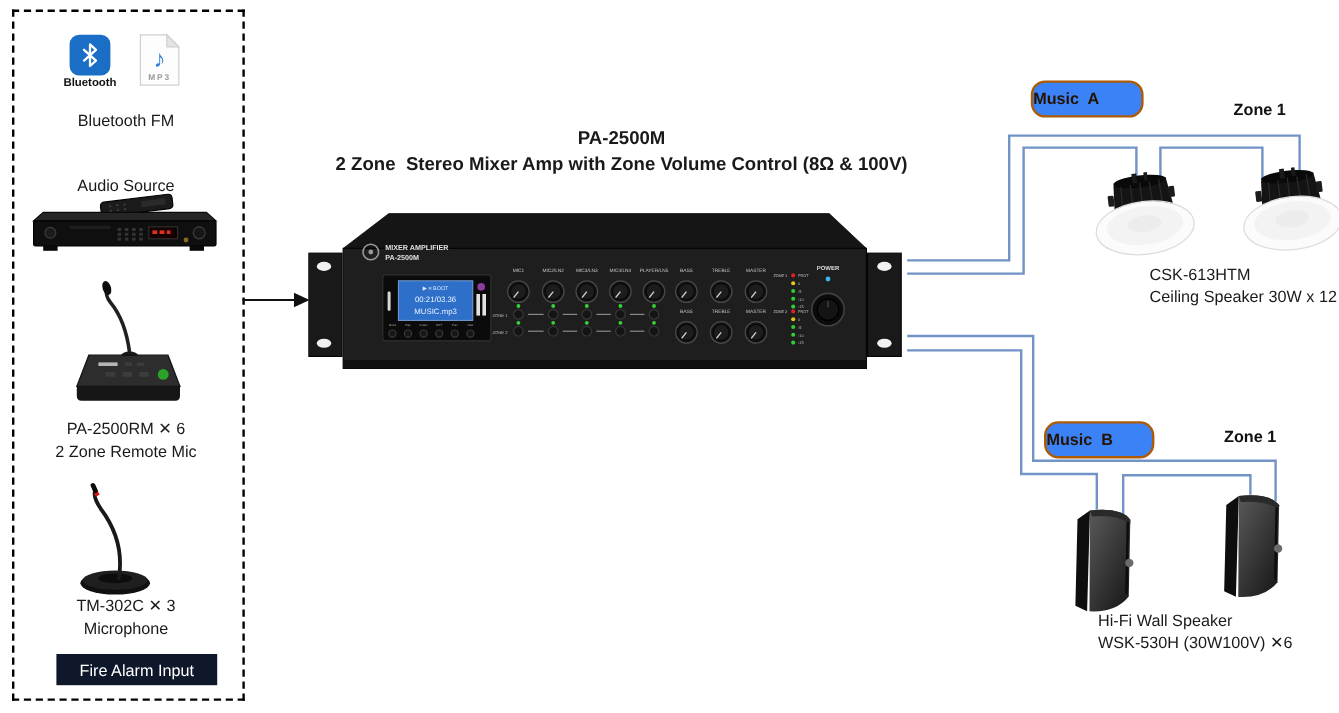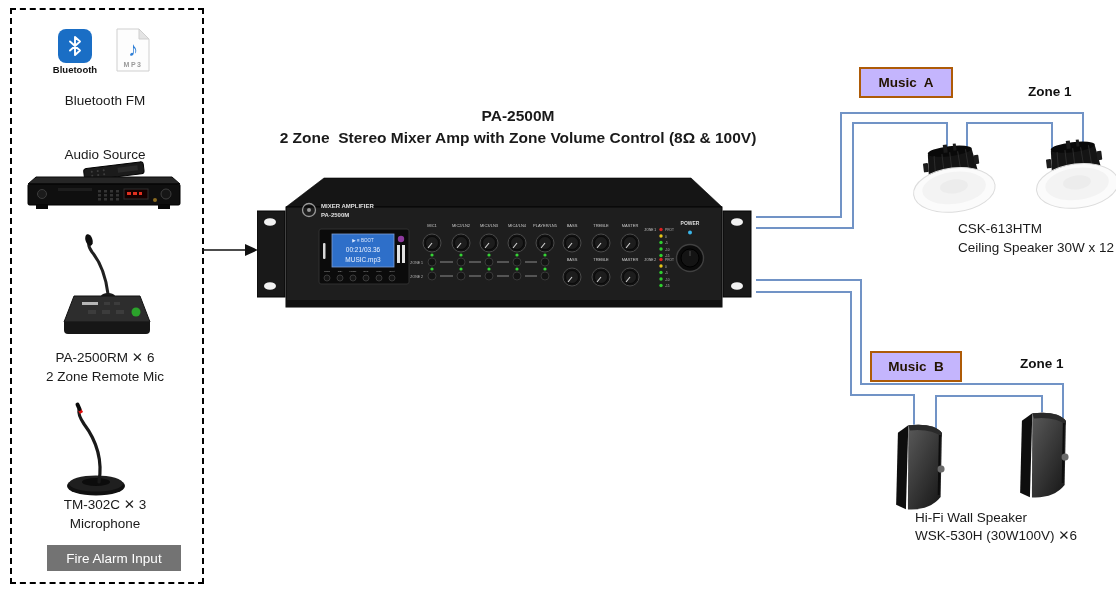--- a/index.html
+++ b/index.html
@@ -7,24 +7,24 @@
           font-family:"Liberation Sans",sans-serif;color:#1a1a1a;}
   .abs{position:absolute;}
   .cap{font-size:13.5px;line-height:18px;color:#1a1a1a;}
   .capb{font-size:13.5px;font-weight:bold;color:#111;}
   .ctr{text-align:center;}
   .pre{white-space:pre;}
   .dashed-box{border:2px dashed #000;}
   .bt-badge{width:34px;height:34px;background:#1a6ec5;border-radius:8px;
             display:flex;align-items:center;justify-content:center;}
   .bt-label{font-size:9.5px;font-weight:bold;color:#111;text-align:center;}
-  .music-box{background:#c4b5fd;border:2px solid #ae5b07;border-radius:0;
-             display:flex;align-items:center;justify-content:center;
+  .music-box{background:#3b82f6;border:2px solid #ae5b07;border-radius:12px;
+             display:flex;align-items:center;justify-content:flex-start;
              font-size:13.5px;font-weight:bold;color:#231300;}
-  .fire-box{background:#737373;color:#fff;font-size:13.5px;
+  .fire-box{background:#0f172a;color:#fff;font-size:13.5px;
             display:flex;align-items:center;justify-content:center;}
   svg{font-family:"Liberation Sans",sans-serif;}
   svg text{user-select:none;}
 </style>
 </head>
 <body>
 
 <div class="canvas">
 
   <svg width="0" height="0" style="position:absolute">

